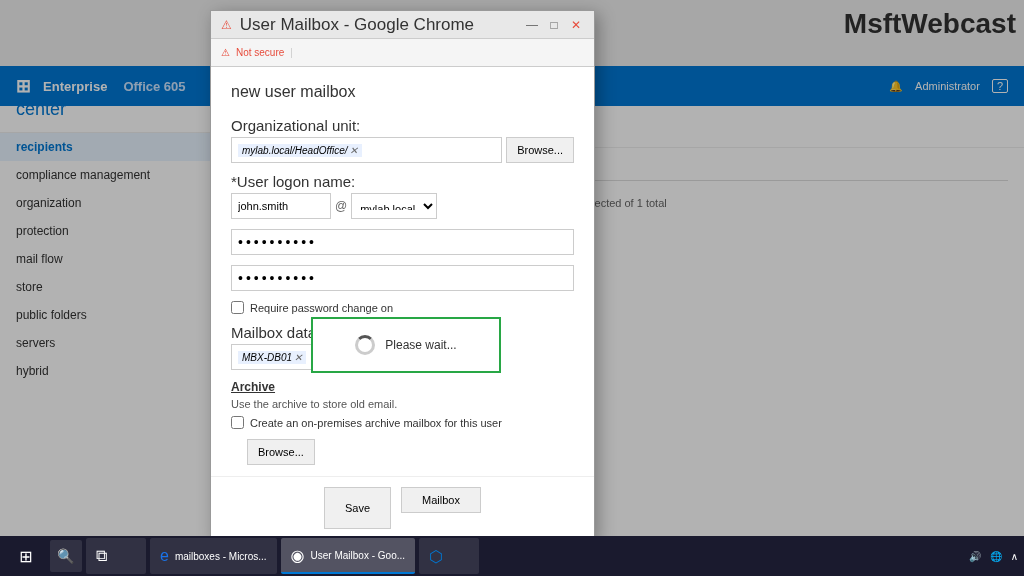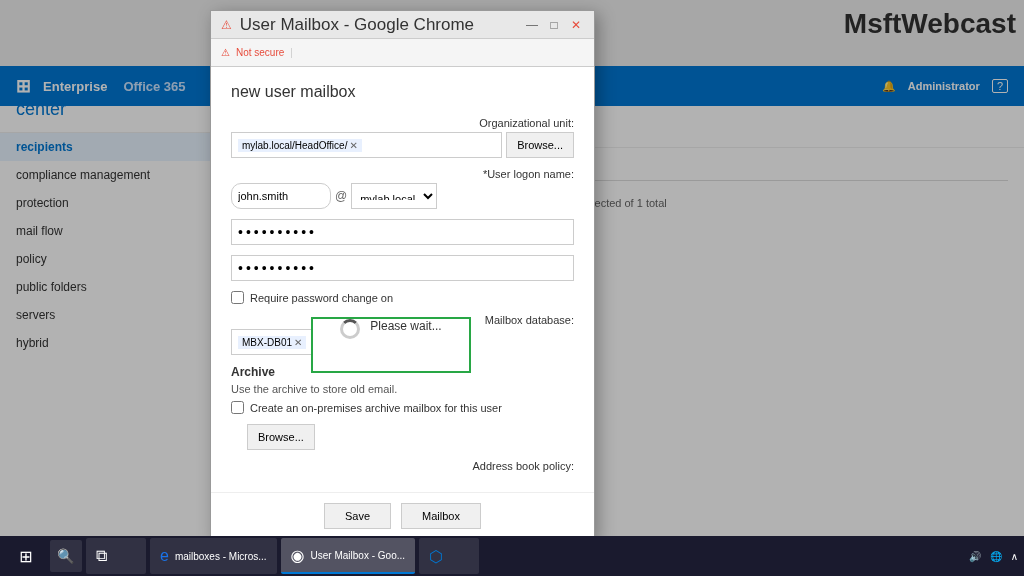--- a/index.html
+++ b/index.html
@@ -41,49 +41,49 @@
     .modal-ctrl-btn { width: 16px; height: 16px; background: none; border: none; cursor: pointer; font-size: 12px; color: #666; display: flex; align-items: center; justify-content: center; }
 
     .modal-address-bar { background: #f5f5f5; height: 28px; display: flex; align-items: center; padding: 0 10px; gap: 6px; border-bottom: 1px solid #ccc; font-size: 10px; flex-shrink: 0; }
     .modal-not-secure { color: #e74c3c; display: flex; align-items: center; gap: 3px; }
     .modal-url { color: #333; font-size: 10px; }
 
     .modal-body { flex: 1; overflow-y: auto; overflow-x: hidden; padding: 16px 20px; background: #fff; position: relative; }
     .modal-heading { font-size: 16px; font-weight: 300; color: #333; margin-bottom: 16px; }
 
     .form-group { margin-bottom: 10px; }
-    .form-label { font-size: 11px; color: #333; margin-bottom: 3px; display: block; text-align: right; }
+    .form-label { font-size: 15px; color: #333; margin-bottom: 3px; display: block; }
     .form-input { width: 100%; height: 26px; border: 1px solid #ccc; padding: 0 6px; font-size: 11px; }
     .form-input-group { display: flex; align-items: center; gap: 4px; }
-    .form-input-group .form-input { flex: 1; border-radius: 10px; }
+    .form-input-group .form-input { flex: 1; }
     .tag-input { height: 26px; border: 1px solid #ccc; padding: 0 6px; font-size: 11px; display: flex; align-items: center; gap: 4px; background: #fff; flex: 1; }
-    .tag { background: #e8f0fe; padding: 1px 4px; font-size: 10px; display: flex; align-items: center; gap: 2px; }
+    .tag { background: #e8f0fe; padding: 1px 4px; font-size: 10px; display: flex; align-items: center; gap: 2px; font-style: italic; }
     .tag-remove { cursor: pointer; font-size: 10px; color: #666; }
     .browse-btn { height: 26px; padding: 0 10px; background: #f0f0f0; border: 1px solid #ccc; font-size: 11px; cursor: pointer; white-space: nowrap; }
 
     .domain-select { height: 26px; border: 1px solid #ccc; padding: 8px 4px; font-size: 11px; }
     .at-sign { font-size: 12px; color: #666; }
 
     .password-input { width: 100%; height: 26px; border: 1px solid #ccc; padding: 0 6px; font-size: 14px; letter-spacing: 3px; }
 
     .checkbox-row { display: flex; align-items: center; gap: 6px; font-size: 11px; color: #333; margin-bottom: 10px; }
     .checkbox-row input { cursor: pointer; }
 
-    .section-title { font-size: 12px; font-weight: 600; color: #333; margin-bottom: 4px; }
+    .section-title { font-size: 12px; font-weight: 600; color: #333; margin-bottom: 4px; text-decoration: underline; }
     .section-desc { font-size: 11px; color: #555; margin-bottom: 6px; }
 
     
-    .please-wait-overlay { position: absolute; top: 250px; left: 100px; width: 160px; height: 56px; border: 2px solid #28a745; background: #fff; display: flex; justify-content: center; gap: 10px; z-index: 200; }
+    .please-wait-overlay { position: absolute; top: 250px; left: 100px; width: 190px; height: 56px; border: 2px solid #28a745; background: #fff; display: flex; align-items: center; justify-content: center; gap: 10px; z-index: 200; }
     .spinner { width: 20px; height: 20px; border: 3px solid #ccc; border-top: 3px solid #555; border-radius: 50%; animation: spin 0.8s linear infinite; }
     @keyframes spin { to { transform: rotate(360deg); } }
     .please-wait-text { font-size: 12px; color: #333; }
 
     
     .modal-footer { padding: 10px 20px; border-top: 1px solid #eee; display: flex; justify-content: center; gap: 10px; flex-shrink: 0; background: #fff; }
-    .save-btn { height: 26px; padding: 0 20px; background: #f0f0f0; border: 1px solid #ccc; font-size: 11px; cursor: pointer; }
+    .save-btn { height: 42px; padding: 0 20px; background: #f0f0f0; border: 1px solid #ccc; font-size: 11px; cursor: pointer; }
     .cancel-btn { height: 26px; padding: 0 20px; background: #f0f0f0; border: 1px solid #ccc; font-size: 11px; cursor: pointer; }
 
     
     .taskbar { position: absolute; bottom: 0; left: 0; right: 0; height: 40px; background: #1a1a2e; display: flex; align-items: center; padding: 0 6px; gap: 4px; z-index: 200; }
     .taskbar-start { width: 40px; height: 36px; display: flex; align-items: center; justify-content: center; cursor: pointer; }
     .win-icon { font-size: 16px; color: #fff; }
     .taskbar-search { width: 32px; height: 32px; background: rgba(255,255,255,0.1); border-radius: 2px; display: flex; align-items: center; justify-content: center; cursor: pointer; }
     .taskbar-item { height: 36px; padding: 0 10px; background: rgba(255,255,255,0.1); border-radius: 2px; display: flex; align-items: center; gap: 6px; cursor: pointer; font-size: 11px; color: #fff; min-width: 60px; }
     .taskbar-item.active { background: rgba(255,255,255,0.25); border-bottom: 2px solid #0078d4; }
     .taskbar-icon { font-size: 16px; }
@@ -94,36 +94,37 @@
   </style>
 </head>
 <body>
 
 <div class="bg-browser">
 
   <div class="top-bar">
     <div class="top-bar-logo">
       <span style="font-size:18px; color:#fff; font-weight:bold; margin-right:4px;">⊞</span>
       <span style="font-size:13px; font-weight:600; color:#fff;">Enterprise</span>
-      <span style="font-size:13px; color:#cce4ff; margin-left:8px;">Office 365</span>
+      <span style="font-size:13px; color:#cce4ff; margin-left:8px;">Office 605</span>
     </div>
     <div class="top-bar-right">
       <span style="cursor:pointer;">🔔</span>
-      <span style="cursor:pointer;font-weight:bold;">Administrator</span>
+      <span style="cursor:pointer;">Administrator</span>
       <span style="cursor:pointer; border: 1px solid #fff; padding: 0 4px; border-radius: 2px;">?</span>
     </div>
   </div>
 
   <div class="exchange-container">
     <div class="exchange-title">Exchange admin center</div>
     <div class="nav-item active">recipients</div>
     <div class="nav-item">compliance management</div>
+    <div class="nav-item">organization</div>
     <div class="nav-item">protection</div>
     <div class="nav-item">mail flow</div>
-    <div class="nav-item">policy</div>
+    <div class="nav-item">store</div>
     <div class="nav-item">public folders</div>
     <div class="nav-item">servers</div>
     <div class="nav-item">hybrid</div>
   </div>
 
   <div class="main-content">
     <div class="main-header">
       <span style="font-size:14px; font-weight:600; color:#333;">mail</span>
       <button class="add-btn">+</button>
     </div>

